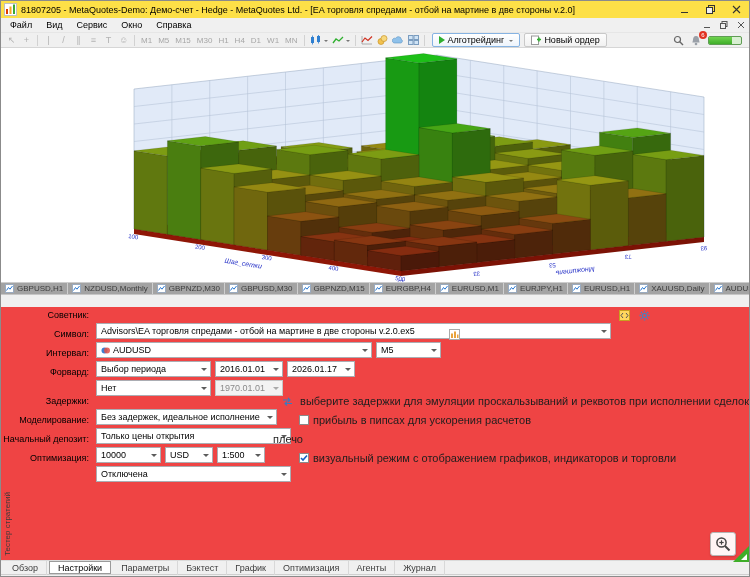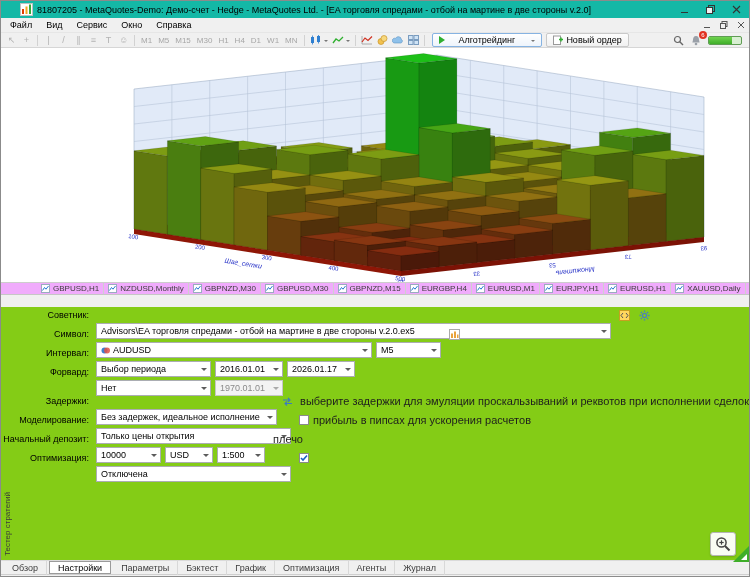--- a/index.html
+++ b/index.html
@@ -4,59 +4,59 @@
 <style>
   * { box-sizing: border-box; }
   html,body { margin:0; padding:0; }
   body {
     width:750px; height:577px; overflow:hidden; position:relative;
     font-family:"Liberation Sans", sans-serif; background:#f0f0f0;
     border:1px solid #8b8b8b; font-size:9px; color:#000;
     -webkit-font-smoothing:antialiased;
   }
   
-  .titlebar { height:17px; display:flex; align-items:center; background:#14b8a6; padding-left:19px; }
+  .titlebar { height:17px; display:flex; align-items:center; background:#fde047; padding-left:3px; }
   .appicon { width:13px; height:13px; margin-right:4px; display:flex; align-items:center; }
   .title { font-size:9px; white-space:nowrap; overflow:hidden; flex:1; }
   .winbtns { display:flex; height:100%; }
   .winbtn { width:26px; height:100%; display:flex; align-items:center; justify-content:center; }
   
   .menubar { height:14px; display:flex; align-items:center; background:#f0f0f0; padding-left:2px;gap:32px; }
   .menuitem { padding:0 7px; font-size:9px; height:100%; line-height:14px; }
   .mdibtns { margin-left:auto; display:flex; height:100%; }
   .mdibtn { width:17px; height:100%; display:flex; align-items:center; justify-content:center; }
   
   .toolbar { height:16px; display:flex; align-items:center; background:#f0f0f0;
              border-top:1px solid #e6e6e6; border-bottom:1px solid #d6d6d6; padding:0 3px; }
   .tbicon { width:15px; height:14px; display:flex; align-items:center; justify-content:center;
             color:#b2b2b2; font-size:9px; }
   .tbsep { width:1px; height:11px; background:#d2d2d2; margin:0 3px; flex:0 0 1px; }
   .tf { font-size:8px; color:#a6a6a6; padding:0 3px; }
   .cbtn { height:14px; display:flex; align-items:center; padding:0 2px; }
   .darr { width:0; height:0; border:2.5px solid transparent; border-top-color:#777; margin:3px 0 0 2px; }
-  .algo-btn { display:flex; align-items:center; gap:14px; height:14px; padding:0 6px; margin-left:4px;
+  .algo-btn { display:flex; align-items:center; gap:3px; height:14px; padding:0 6px; margin-left:4px;
               border:1px solid #86b3e2; background:linear-gradient(#ffffff,#eef4fb); border-radius:2px; font-size:9px; }
   .play { width:0; height:0; border-left:6px solid #2faf2f; border-top:4px solid transparent; border-bottom:4px solid transparent; }
   .order-btn { display:flex; align-items:center; gap:3px; height:14px; padding:0 6px; margin-left:4px;
                border:1px solid #c9c9c9; background:linear-gradient(#fdfdfd,#f1f1f1); border-radius:2px; font-size:9px; }
   .toolbar-right { margin-left:auto; display:flex; align-items:center; gap:7px; padding-right:4px; }
   .badgewrap { position:relative; display:flex; }
   .badge { position:absolute; top:-4px; right:-6px; background:#e23222; color:#fff; font-size:6px;
            line-height:8px; min-width:8px; text-align:center; border-radius:5px; padding:0 1px; }
   .meter { width:34px; height:9px; border:1px solid #5f9c54; border-radius:2px; background:#d8efd2; overflow:hidden; }
   .meter > div { height:100%; width:72%; background:linear-gradient(#6fd34f,#3fae29); }
   
   .chart-area { height:234px; background:#ffffff; position:relative; }
   
-  .chart-tabbar { height:13px; background:#f0abfc; border-top:1px solid #cdcdcd; border-bottom:1px solid #c6c6c6;
-                  display:flex; align-items:stretch; font-size:8px; color:#3c3c3c; overflow:hidden;padding-left:36px; }
+  .chart-tabbar { height:13px; background:#a3a3a3; border-top:1px solid #cdcdcd; border-bottom:1px solid #c6c6c6;
+                  display:flex; align-items:stretch; font-size:8px; color:#3c3c3c; overflow:hidden; }
   .ctab { display:flex; align-items:center; gap:3px; padding:0 4px; border-right:1px solid #cfcfcf; white-space:nowrap; }
   .ctab-ic { display:flex; }
   
-  .tester { height:253px; background:#84cc16; position:relative; }
+  .tester { height:253px; background:#ef4444; position:relative; }
   .trow { display:flex; align-items:center; height:16px; margin:0 0 3px 0; }
   .trow.first { padding-top:0; margin-top:12px; }
   .gap { margin-top:13px; }
   .tlabel { width:95px; text-align:right; padding-right:7px; font-size:9px; flex:0 0 95px; }
   .combo { height:16px; background:#fff; border:1px solid #abadb3; display:flex; align-items:center;
            font-size:9px; padding:0 2px 0 4px; margin-right:4px;margin-top:32px; }
   .combo .cval { flex:1; white-space:nowrap; overflow:hidden; text-overflow:ellipsis; }
   .combo .carr { width:9px; display:flex; align-items:center; justify-content:center; align-self:stretch; }
   .combo .tri { width:0; height:0; border:3px solid transparent; border-top-color:#5c5c5c; margin-top:3px; }
   .combo.disabled { background:#f3f3f3; color:#8a8a8a; border-color:#c6c6c6; }
@@ -761,20 +761,21 @@
       <span class="cval">Отключена</span>
       <span class="carr">
           <span class="tri"></span>
         </span>
     </span>
     <span class="cb">
       <svg width="8" height="8">
           <polyline points="1,4 3,6 7,1.5" stroke="#1860c4" stroke-width="1.6" fill="none"></polyline>
         </svg>
     </span>
+    <span class="hint" style="margin-left:0;">визуальный режим с отображением графиков, индикаторов и торговли</span>
   </div>
 </div>
 
 <div class="bottom-tabs">
     <span class="btab">Обзор</span>
     <span class="btab active">Настройки</span>
     <span class="btab">Параметры</span>
     <span class="btab">Бэктест</span>
     <span class="btab">График</span>
     <span class="btab">Оптимизация</span>

